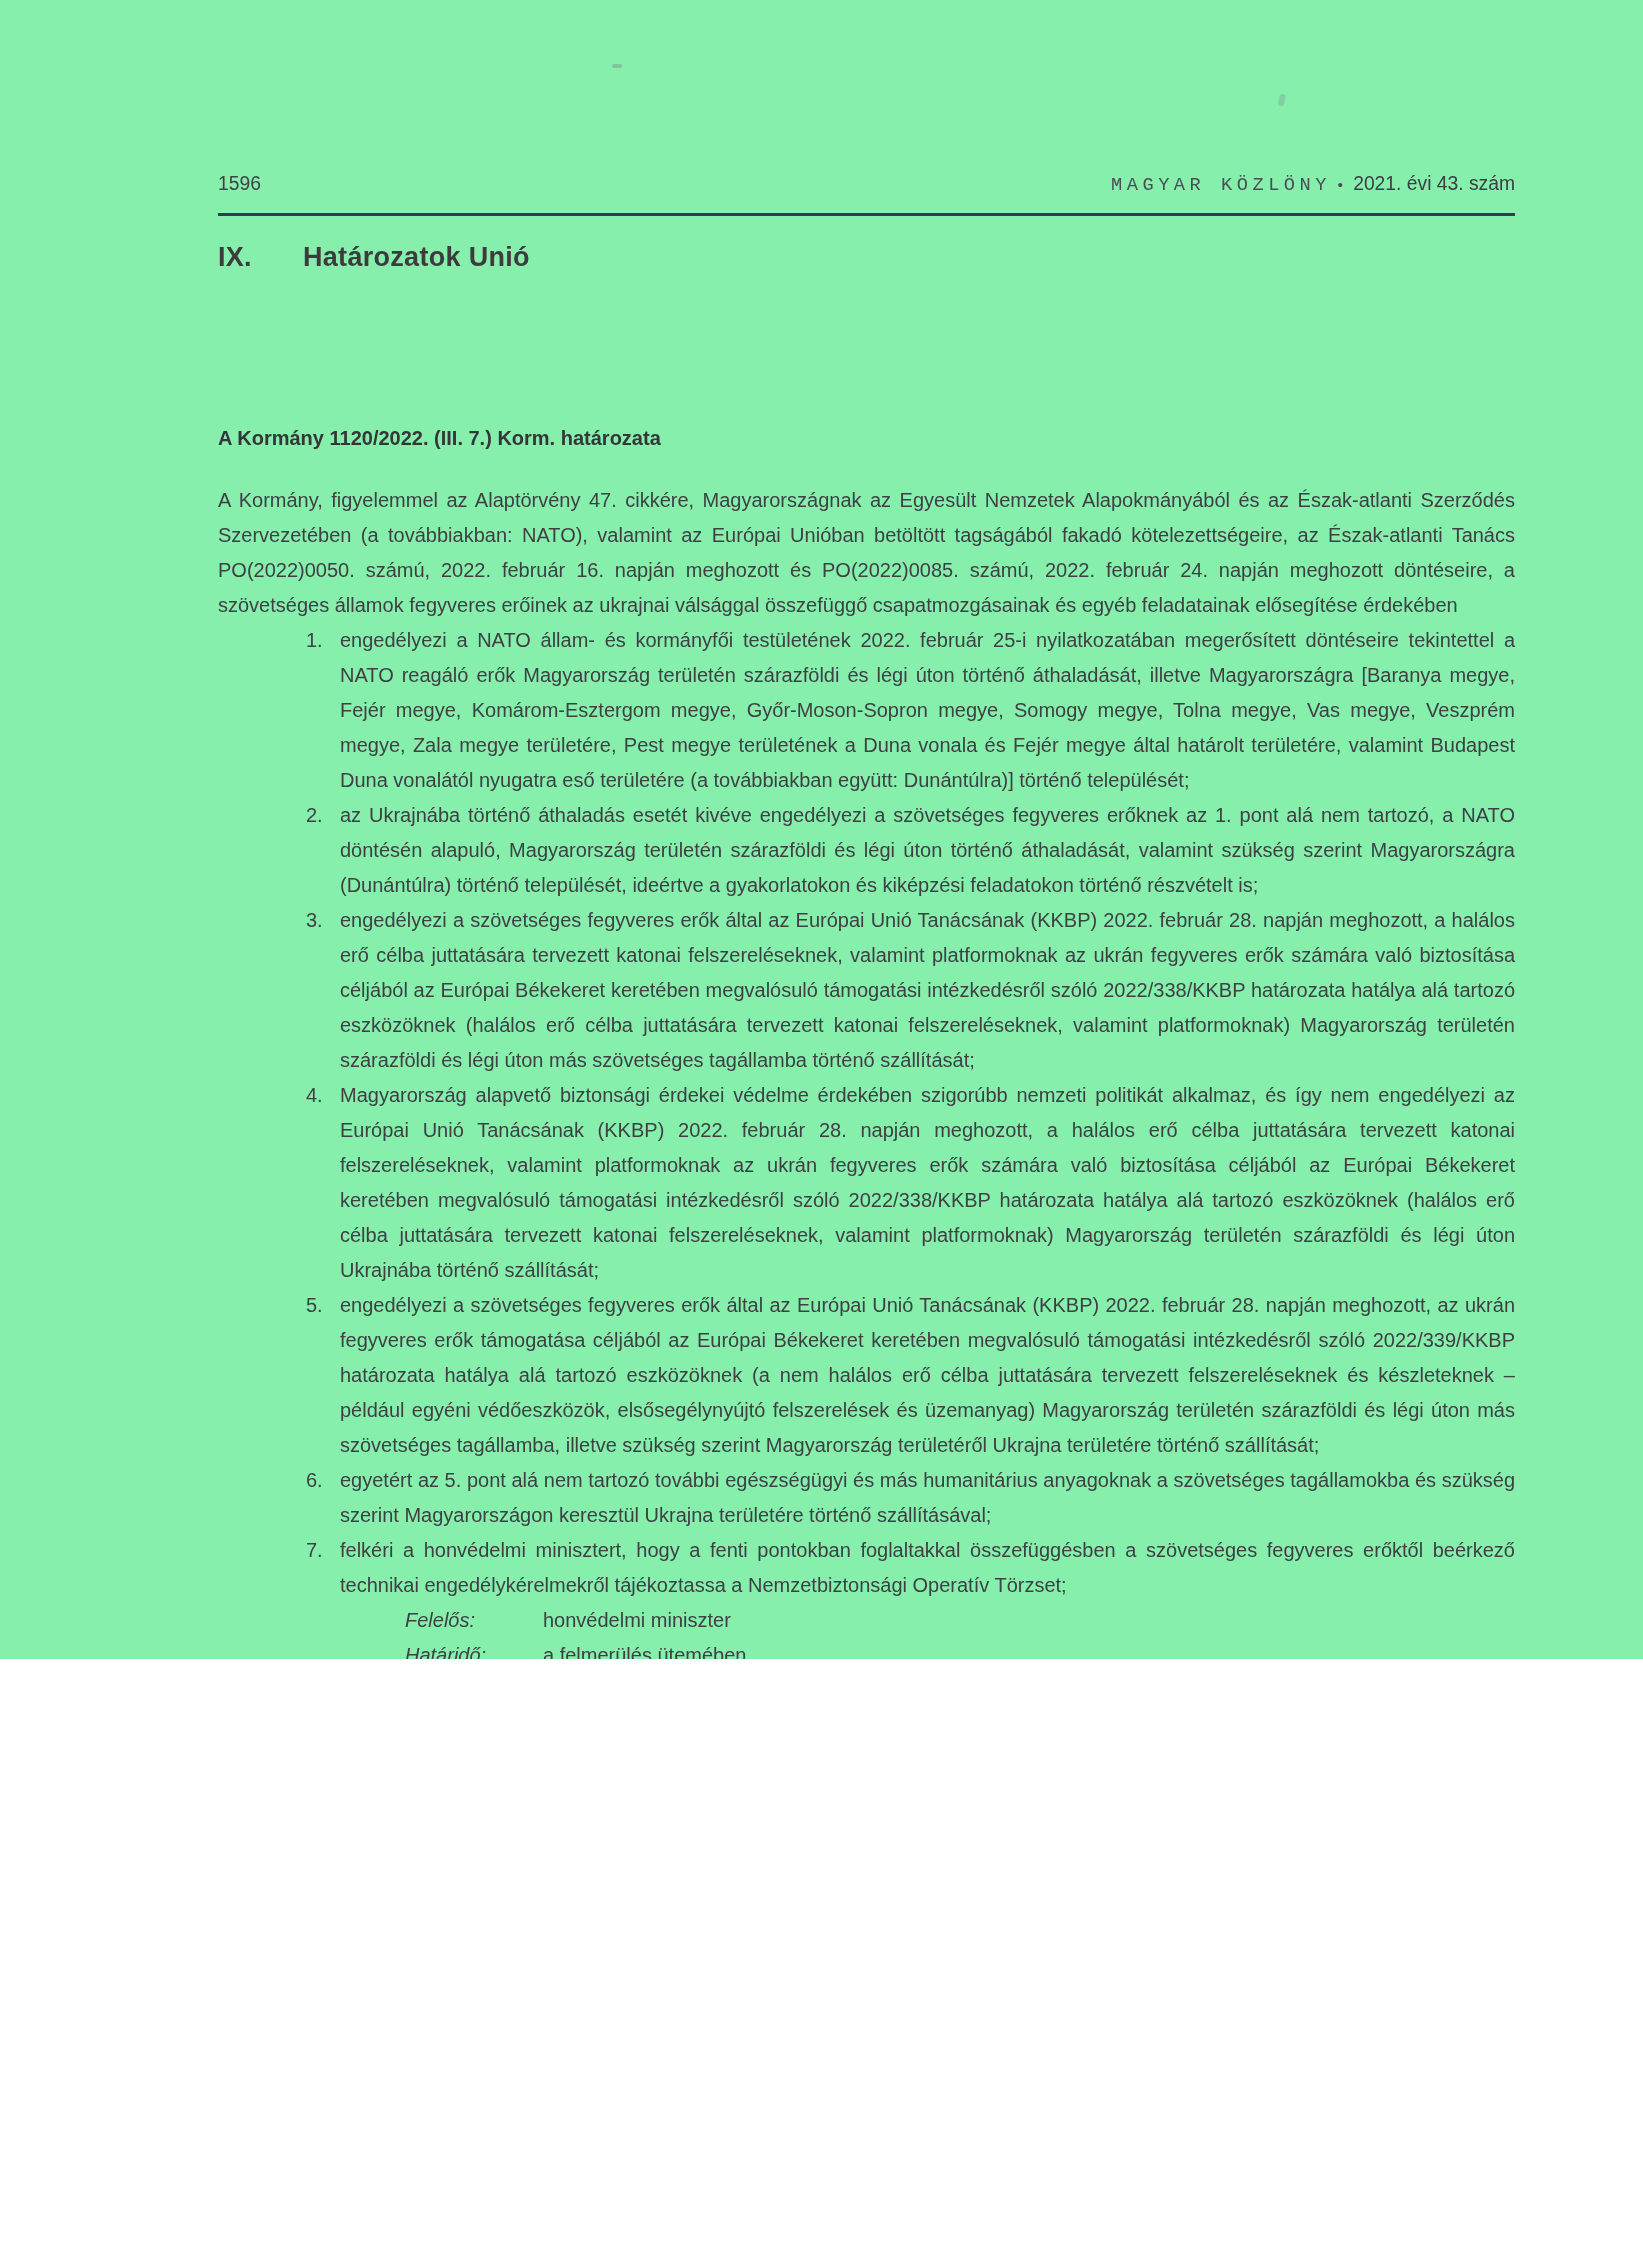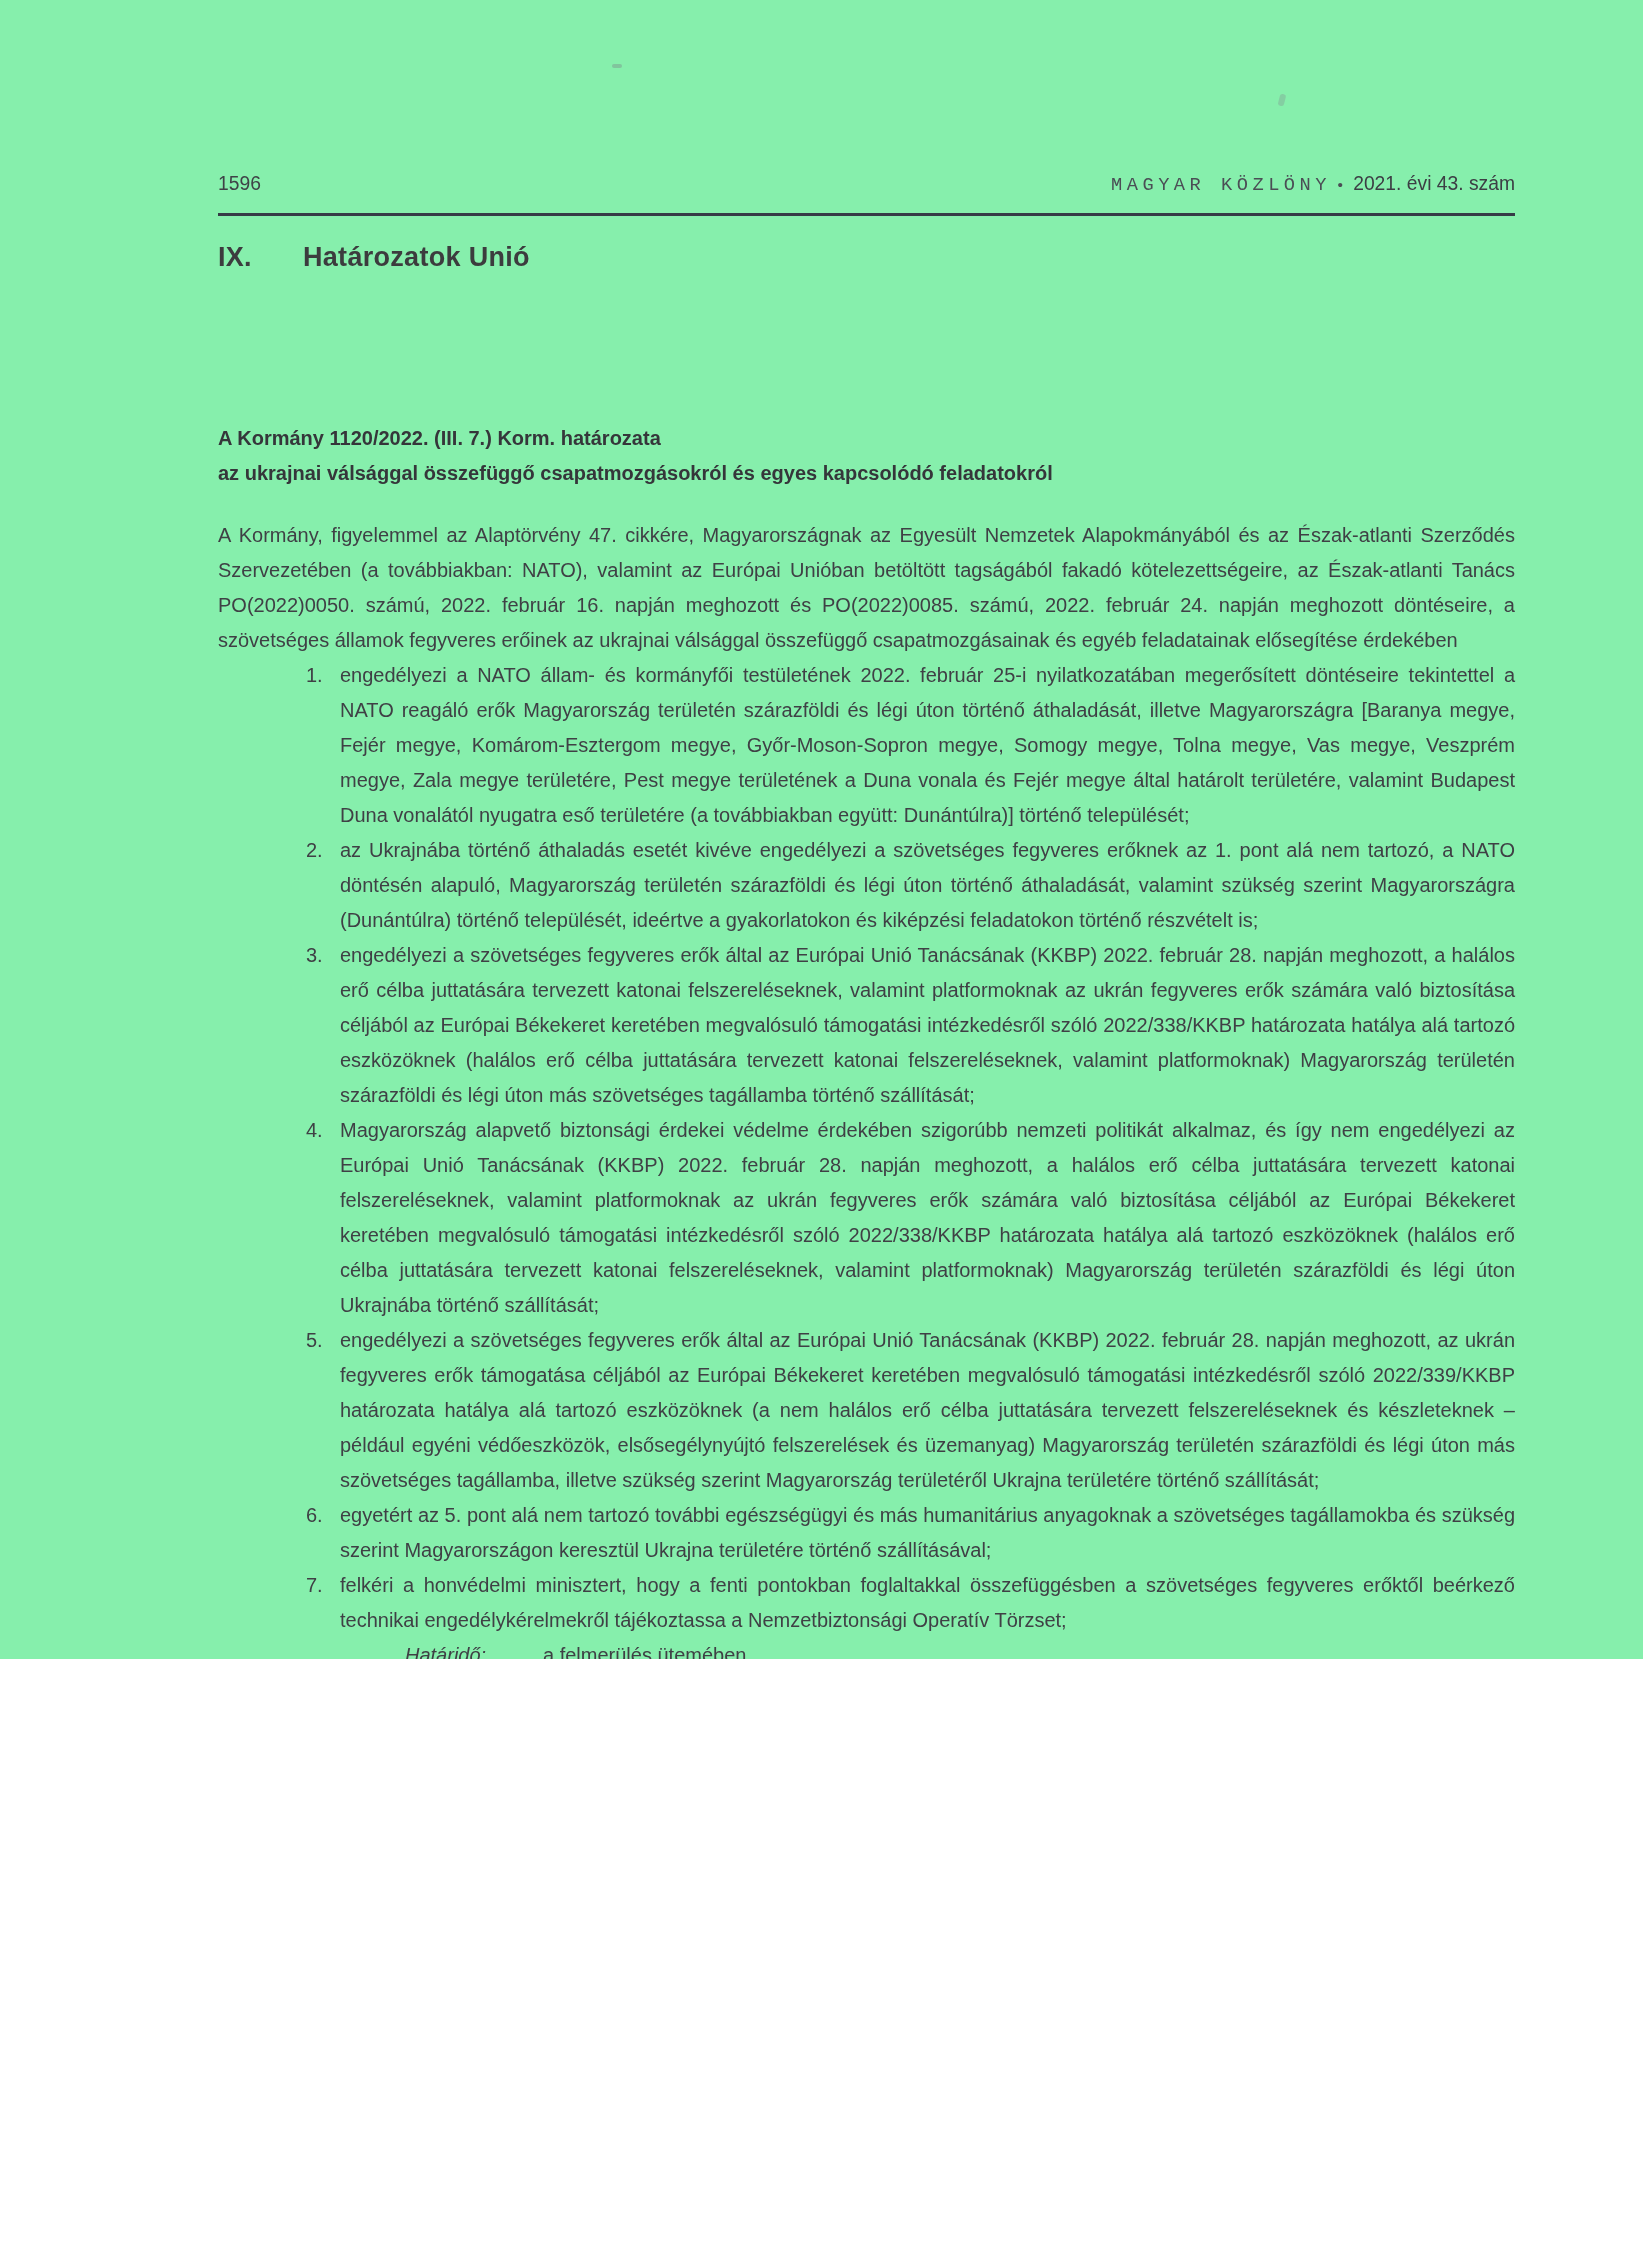--- a/index.html
+++ b/index.html
@@ -143,21 +143,20 @@
 
     <div class="header-rule"></div>
 
     <div class="chapter-heading">
       <span class="chapter-numeral">IX.</span>
       <span class="chapter-title">Határozatok Unió</span>
     </div>
 
     <div class="doc-title">
       <div>A Kormány 1120/2022. (III. 7.) Korm. határozata</div>
-      <div>az ukrajnai válsággal összefüggő csapatmozgásokról és egyes kapcsolódó feladatokról</div>
     </div>
 
     <div class="preamble">A Kormány, figyelemmel az Alaptörvény 47. cikkére, Magyarországnak az Egyesült Nemzetek Alapokmányából és az Észak-atlanti Szerződés Szervezetében (a továbbiakban: NATO), valamint az Európai Unióban betöltött tagságából fakadó kötelezettségeire, az Észak-atlanti Tanács PO(2022)0050. számú, 2022. február 16. napján meghozott és PO(2022)0085. számú, 2022. február 24. napján meghozott döntéseire, a szövetséges államok fegyveres erőinek az ukrajnai válsággal összefüggő csapatmozgásainak és egyéb feladatainak elősegítése érdekében</div>
 
     <div class="list">
         <div class="list-item">
           <span class="num">1.</span>
           <span class="txt">engedélyezi a NATO állam- és kormányfői testületének 2022. február 25-i nyilatkozatában megerősített döntéseire tekintettel a NATO reagáló erők Magyarország területén szárazföldi és légi úton történő áthaladását, illetve Magyarországra [Baranya megye, Fejér megye, Komárom-Esztergom megye, Győr-Moson-Sopron megye, Somogy megye, Tolna megye, Vas megye, Veszprém megye, Zala megye területére, Pest megye területének a Duna vonala és Fejér megye által határolt területére, valamint Budapest Duna vonalától nyugatra eső területére (a továbbiakban együtt: Dunántúlra)] történő települését;</span>
         </div>
         <div class="list-item">
@@ -179,20 +178,24 @@
         <div class="list-item">
           <span class="num">6.</span>
           <span class="txt">egyetért az 5. pont alá nem tartozó további egészségügyi és más humanitárius anyagoknak a szövetséges tagállamokba és szükség szerint Magyarországon keresztül Ukrajna területére történő szállításával;</span>
         </div>
         <div class="list-item">
           <span class="num">7.</span>
           <span class="txt">felkéri a honvédelmi minisztert, hogy a fenti pontokban foglaltakkal összefüggésben a szövetséges fegyveres erőktől beérkező technikai engedélykérelmekről tájékoztassa a Nemzetbiztonsági Operatív Törzset;</span>
         </div>
       </div>
 
+    <div class="resp-row">
+      <span class="resp-label">Felelős:</span>
+      <span class="resp-value">honvédelmi miniszter</span>
+    </div>
     <div class="resp-row">
       <span class="resp-label">Határidő:</span>
       <span class="resp-value">a felmerülés ütemében</span>
     </div>
 
   </div>
 
   <div class="speck speck-a"></div>
   <div class="speck speck-b"></div>
   <div class="speck speck-c"></div>

